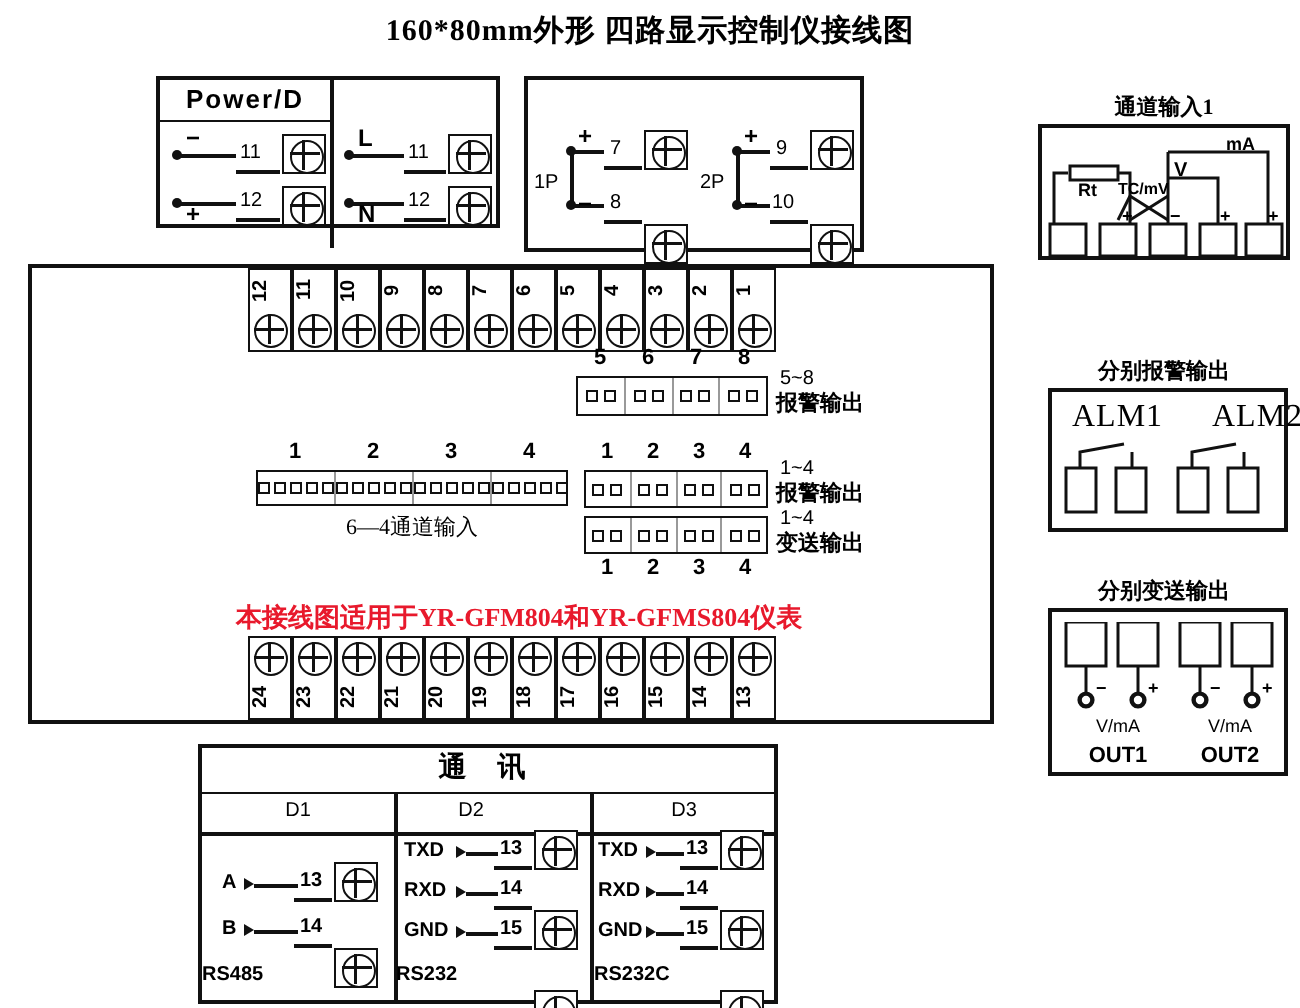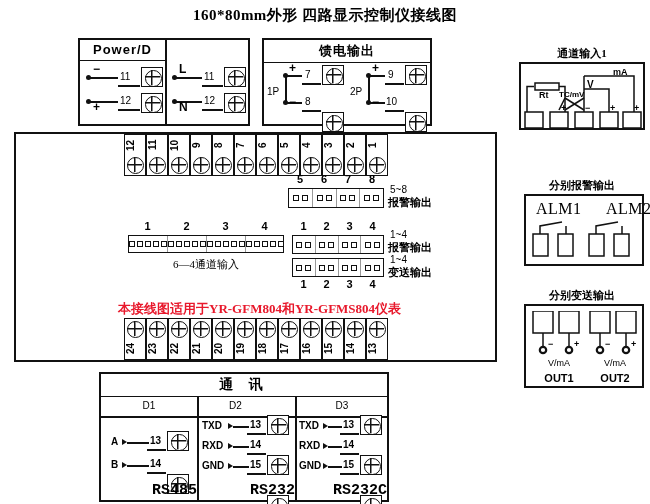--- a/index.html
+++ b/index.html
@@ -64,32 +64,32 @@
 
   
   .modtitle{font-size:11px;font-weight:700;text-align:center;width:100%;}
   .smtxt{font-size:9px;font-family:"Liberation Sans",sans-serif;text-align:center;}
   .almtxt{font-size:16px;font-family:"Liberation Serif",serif;letter-spacing:.5px;}
 
   
   .commtitle{font-size:14px;font-weight:700;letter-spacing:6px;text-align:center;}
   .colhdr{font-size:10px;font-weight:400;font-family:"Liberation Sans",sans-serif;text-align:center;}
   .sig{font-size:10px;font-family:"Liberation Sans",sans-serif;font-weight:600;}
-  .bus{font-size:15px;font-weight:700;font-family:Liberation Mono, monospace;text-align:right;}
+  .bus{font-size:10px;font-weight:700;font-family:Liberation Sans, sans-serif;text-align:left;}
   .arrow{
     width:0;height:0;border-top:3.5px solid transparent;border-bottom:3.5px solid transparent;
     border-right:5px solid #111;
   }
 </style>
 </head>
 <body>
 
 <div class="abs title">160*80mm外形 四路显示控制仪接线图</div>
 
-<div class="abs box" style="left:78px;top:38px;width:172px;height:88px;">
+<div class="abs box" style="left:78px;top:38px;width:172px;height:76px;">
   <div class="abs" style="left:0;top:0;width:85px;height:84px;">
     <div class="abs hdrtitle hdrrule" style="left:0;top:0;width:85px;height:20px;line-height:19px;">Power/D</div>
     <div class="abs" style="left:0;top:22px;width:85px;height:30px;">
       <div class="abs dot" style="left:6px;top:13px;"></div>
       <div class="abs lead" style="left:10px;top:15px;width:28px;"></div>
       <div class="abs polar" style="left:13px;top:0px;">−</div>
       <div class="abs termnum" style="left:40px;top:9px;">11</div>
       <div class="abs lead" style="left:38px;top:23px;width:22px;"></div>
       <div class="abs screw" style="left:61px;top:5px;"></div>
     </div>
@@ -119,21 +119,20 @@
       <div class="abs lead" style="left:10px;top:9px;width:26px;"></div>
       <div class="abs polar" style="left:13px;top:8px;">N</div>
       <div class="abs termnum" style="left:38px;top:3px;">12</div>
       <div class="abs lead" style="left:36px;top:17px;width:21px;"></div>
       <div class="abs screw" style="left:58px;top:1px;"></div>
     </div>
   </div>
 </div>
 
 <div class="abs box" style="left:262px;top:38px;width:170px;height:88px;">
-  <div class="abs hdrtitle hdrrule" style="left:0;top:0;width:166px;height:22px;line-height:21px;">馈电输出</div>
 
   <div class="abs" style="left:0;top:24px;width:83px;height:60px;">
     <div class="abs lbl" style="left:3px;top:22px;">1P</div>
     <div class="abs" style="left:21px;top:11px;width:1.5px;height:28px;background:#111;"></div>
     <div class="abs dot" style="left:19px;top:9px;"></div>
     <div class="abs dot" style="left:19px;top:36px;"></div>
     <div class="abs lead" style="left:22px;top:11px;width:16px;"></div>
     <div class="abs lead" style="left:22px;top:38px;width:16px;"></div>
     <div class="abs polar" style="left:25px;top:-3px;">+</div>
     <div class="abs polar" style="left:25px;top:31px;">−</div>

